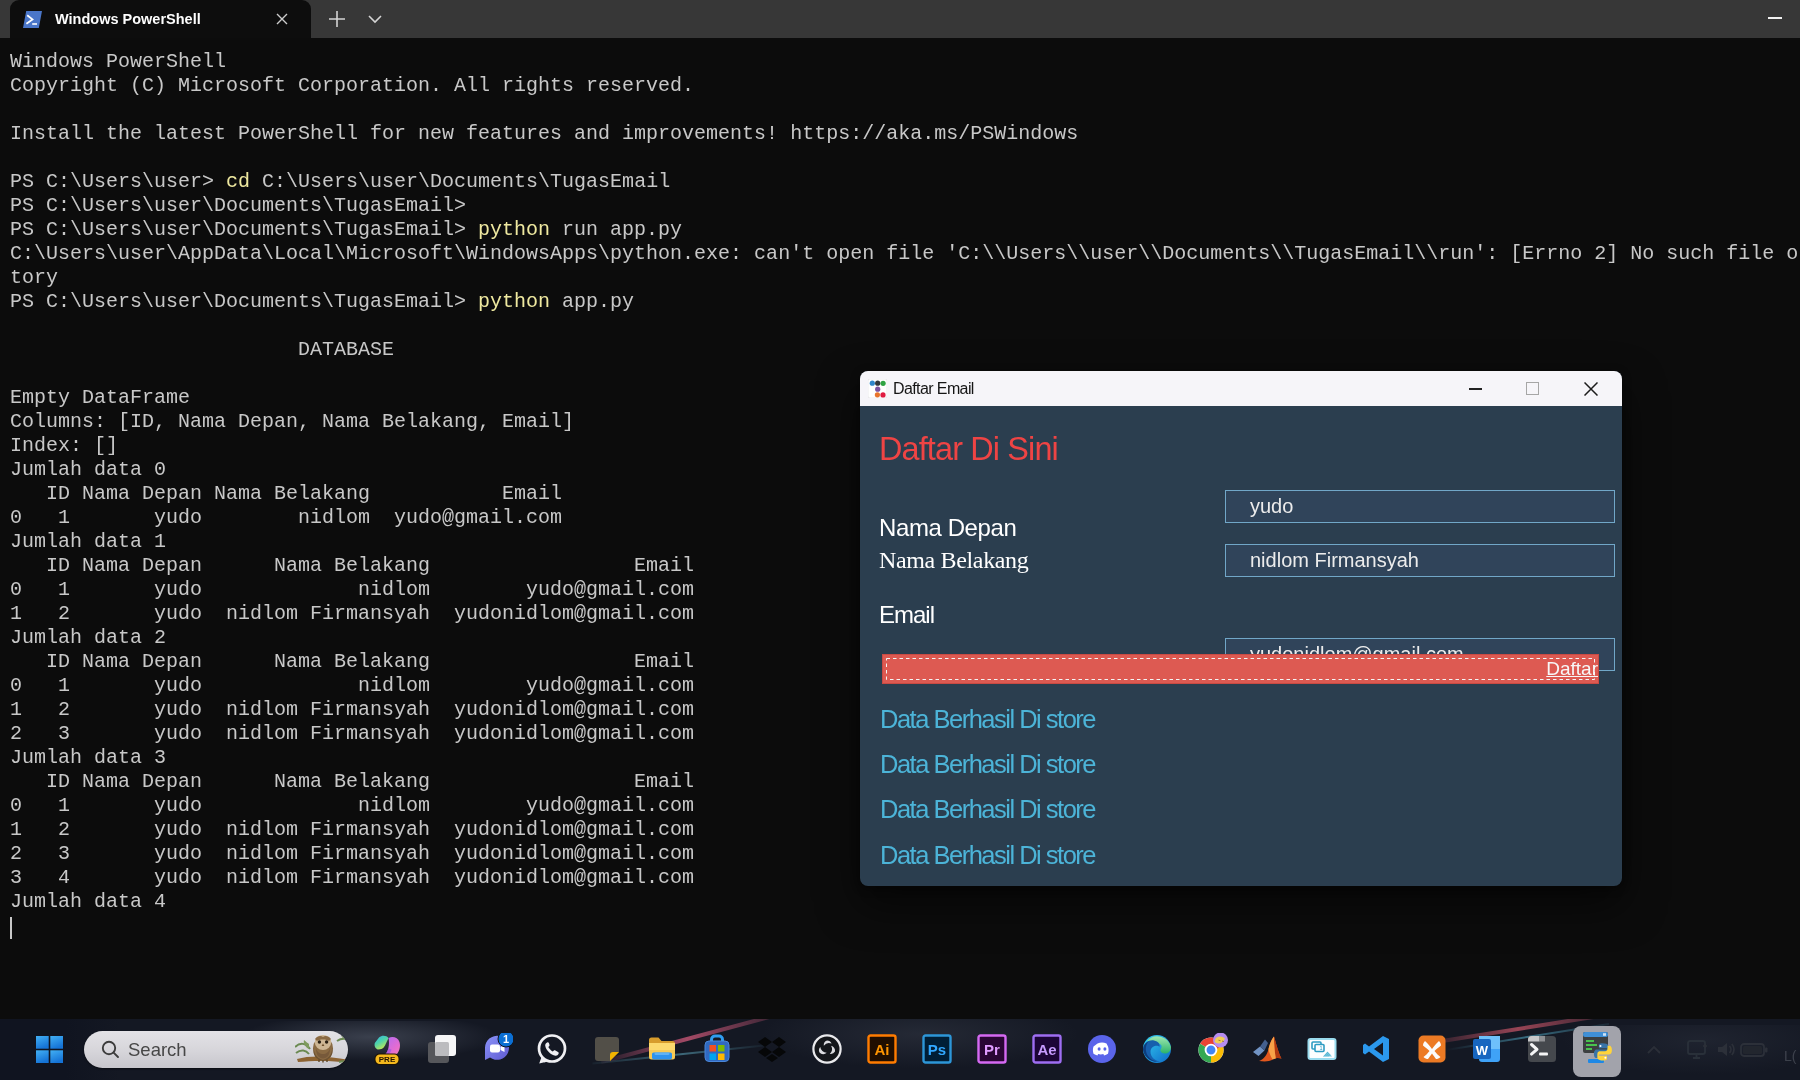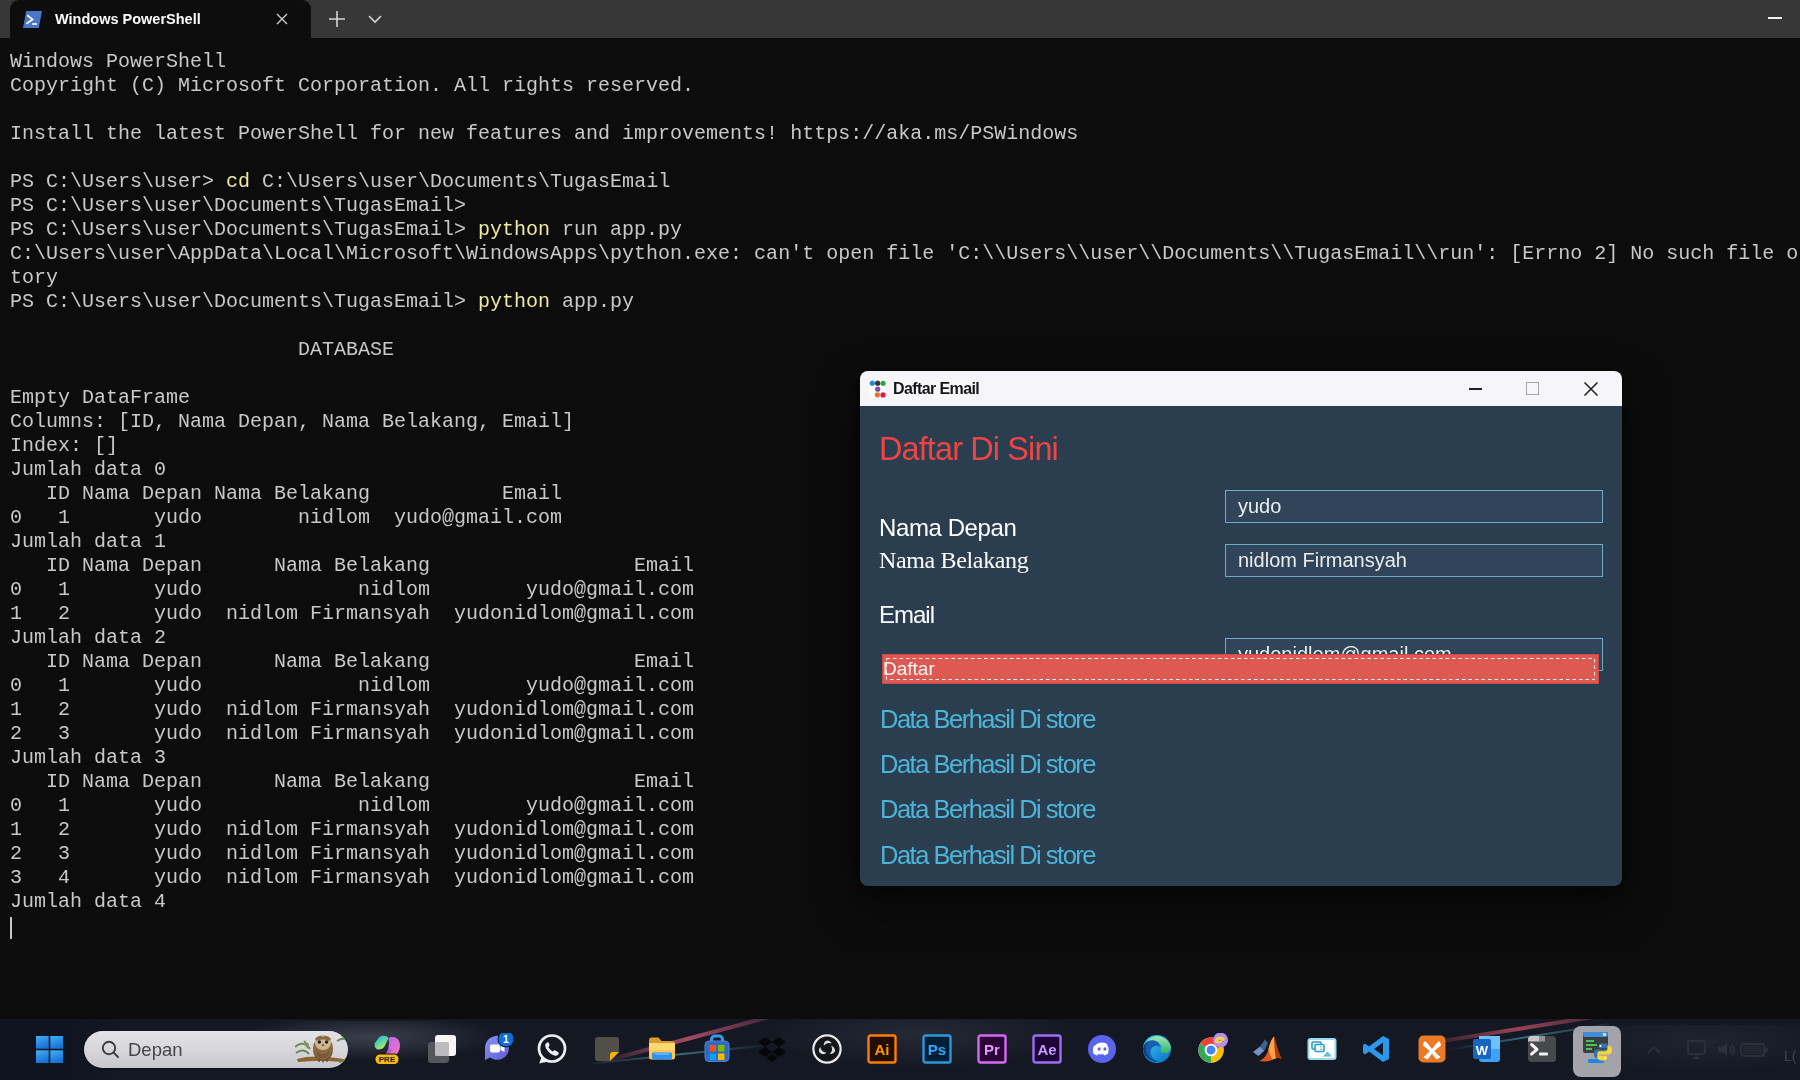--- a/index.html
+++ b/index.html
@@ -10,22 +10,22 @@
   #tab{left:10px;top:0;width:301px;height:38px;background:#0d0d0d;border-radius:9px 9px 0 0;}
   #tabtitle{left:45px;top:0;height:38px;line-height:38px;color:#fdfdfd;font-size:14.5px;font-weight:700;letter-spacing:0;}
   .tbtn{color:#d4d4d4;}
   
   #term{left:10px;top:50px;margin:0;font-family:"Liberation Mono",monospace;font-size:20px;line-height:24px;color:#c8c8c8;white-space:pre;}
   .y{color:#efe9a0;}
   #cursor{left:10px;top:917px;width:2px;height:22px;background:#c8c8c8;}
   
   #win{left:860px;top:371px;width:762px;height:515px;border-radius:8px;background:#2b3e4f;box-shadow:0 18px 42px rgba(0,0,0,.55), 0 2px 10px rgba(0,0,0,.4);}
   #titlebar{left:0;top:0;width:762px;height:35px;background:#f6f5f9;border-radius:8px 8px 0 0;}
-  #wtitle{left:33px;top:0;height:35px;line-height:35px;font-size:16px;letter-spacing:-0.6px;color:#151515;font-weight:bold;}
-  .entry{width:364px;height:31px;background:#30445a;border:1px solid #71a7c8;left:1225px;color:#ececec;font-size:20px;line-height:31px;padding-left:12px;}
+  #wtitle{left:33px;top:0;height:35px;line-height:35px;font-size:16px;letter-spacing:-0.6px;color:#151515;}
+  .entry{width:364px;height:31px;background:#30445a;border:1px solid #71a7c8;left:1225px;color:#ececec;font-size:20px;line-height:31px;padding-left:24px;}
   .lbl{left:879px;color:#fff;font-size:24px;}
   .status{left:880px;color:#4cb4d8;font-size:25.5px;letter-spacing:-1.5px;}
   
   #taskbar{left:0;top:1019px;width:1800px;height:61px;background:#141823;overflow:hidden;}
   .ti{position:absolute;top:14px;width:32px;height:32px;}
 </style>
 </head>
 <body>
 
 <div class="abs" id="tabbar">
@@ -109,21 +109,21 @@
 <div class="abs lbl" id="lbl1" style="top:514px;letter-spacing:-0.4px;">Nama Depan</div>
 <div class="abs lbl" id="lbl2" style="top:547px;letter-spacing:-0.35px;font-family:Liberation Serif, serif;">Nama Belakang</div>
 <div class="abs lbl" id="lbl3" style="top:601px;letter-spacing:-1.0px;">Email</div>
 <div class="abs entry" style="top:490px;">yudo</div>
 <div class="abs entry" style="top:544px;">nidlom Firmansyah</div>
 <div class="abs entry" style="top:598px;margin-top:40px;">yudonidlom@gmail.com</div>
 <div class="abs" id="btn" style="left:882px;top:654px;width:715px;height:28px;background:#dd5a52;border:1px solid #c94a43;">
   <svg class="abs" style="left:0;top:0" width="715" height="28" viewBox="0 0 715 28">
       <rect x="3.5" y="3.5" width="708" height="21" fill="none" stroke="#f4f4f4" stroke-width="1" stroke-dasharray="3.5 3"></rect>
     </svg>
-  <div class="abs" style="left:0;top:0;width:100%;height:28px;text-align:left;line-height:28px;color:#f7f7f7;font-size:19px;">Daftar</div>
+  <div class="abs" style="left:0;top:0;width:100%;height:28px;text-align:right;line-height:28px;color:#f7f7f7;font-size:19px;text-decoration:underline;">Daftar</div>
 </div>
 <div class="abs status" id="st1" style="top:705px;">Data Berhasil Di store</div>
 <div class="abs status" id="st2" style="top:750px;">Data Berhasil Di store</div>
 <div class="abs status" id="st3" style="top:795px;">Data Berhasil Di store</div>
 <div class="abs status" id="st4" style="top:841px;">Data Berhasil Di store</div>
 
 <div class="abs" id="taskbar">
   <div class="abs" style="left:240px;top:2px;width:260px;height:40px;background:radial-gradient(ellipse at 50% 40%,rgba(120,128,145,.38),rgba(120,128,145,0) 70%);"></div>
   <div class="abs" style="left:760px;top:0px;width:320px;height:50px;background:radial-gradient(ellipse at 50% 30%,rgba(95,102,118,.22),rgba(95,102,118,0) 70%);"></div>
   <div class="abs" style="left:1560px;top:6px;width:240px;height:50px;background:radial-gradient(ellipse at 60% 30%,rgba(88,95,112,.16),rgba(88,95,112,0) 70%);"></div>
@@ -144,21 +144,21 @@
     <rect x="14.3" y="0" width="12.7" height="12.7" fill="url(#wb)"></rect>
     <rect x="0" y="14.3" width="12.7" height="12.7" fill="url(#wb)"></rect>
     <rect x="14.3" y="14.3" width="12.7" height="12.7" fill="url(#wb)"></rect>
   </svg>
 
   <div class="abs" style="left:84px;top:12px;width:264px;height:37px;border-radius:19px;background:linear-gradient(180deg,#e3e2e6 0%,#d6d5da 55%,#c7c6cc 100%);box-shadow:0 1px 2px rgba(0,0,0,.5);overflow:hidden;">
     <svg class="abs" style="left:17px;top:9px" width="19" height="19" viewBox="0 0 19 19">
       <circle cx="8" cy="8" r="6.2" fill="none" stroke="#3d3d3d" stroke-width="1.9"></circle>
       <path d="M12.6 12.6 L17 17" stroke="#3d3d3d" stroke-width="1.9" stroke-linecap="round"></path>
     </svg>
-    <div class="abs" style="left:44px;top:0;height:37px;line-height:37px;font-size:18.5px;color:#474747;">Depan</div>
+    <div class="abs" style="left:44px;top:0;height:37px;line-height:37px;font-size:18.5px;color:#474747;">Search</div>
     <svg class="abs" style="left:211px;top:0" width="56" height="37" viewBox="0 0 56 37">
       <path d="M2 28 C16 24 34 25 54 29 L54 32 C36 29 16 30 3 31 Z" fill="#8d6332"></path>
       <path d="M0 16 C5 11 11 12 15 18 M1 22 C6 18 11 19 14 23 M42 10 C48 6 54 8 56 12 M44 31 C50 29 55 31 56 34 M47 6 C51 3 55 4 56 7" stroke="#6b8a52" stroke-width="2" fill="none"></path>
       <path d="M14 18 C10 16 8 12 9 9 C11 11 13 12 14 13 Z" fill="#7e9a5e"></path>
       <ellipse cx="28" cy="17.5" rx="10" ry="12" fill="#8a6a43"></ellipse>
       <path d="M18.5 14 C18.5 22 21 27 28 29 C35 27 37.5 22 37.5 14 L37.5 20 C37.5 26 33 29.5 28 29.5 C23 29.5 18.5 26 18.5 20 Z" fill="#6d5233"></path>
       <ellipse cx="28" cy="11.5" rx="8.2" ry="7.5" fill="#cdb694"></ellipse>
       <path d="M20 8 C22 5 26 4 28 6 C30 4 34 5 36 8 L34 10 C32 8 24 8 22 10 Z" fill="#8a6a43"></path>
       <circle cx="24.4" cy="11" r="1.7" fill="#291f12"></circle>
       <circle cx="31.6" cy="11" r="1.7" fill="#291f12"></circle>

